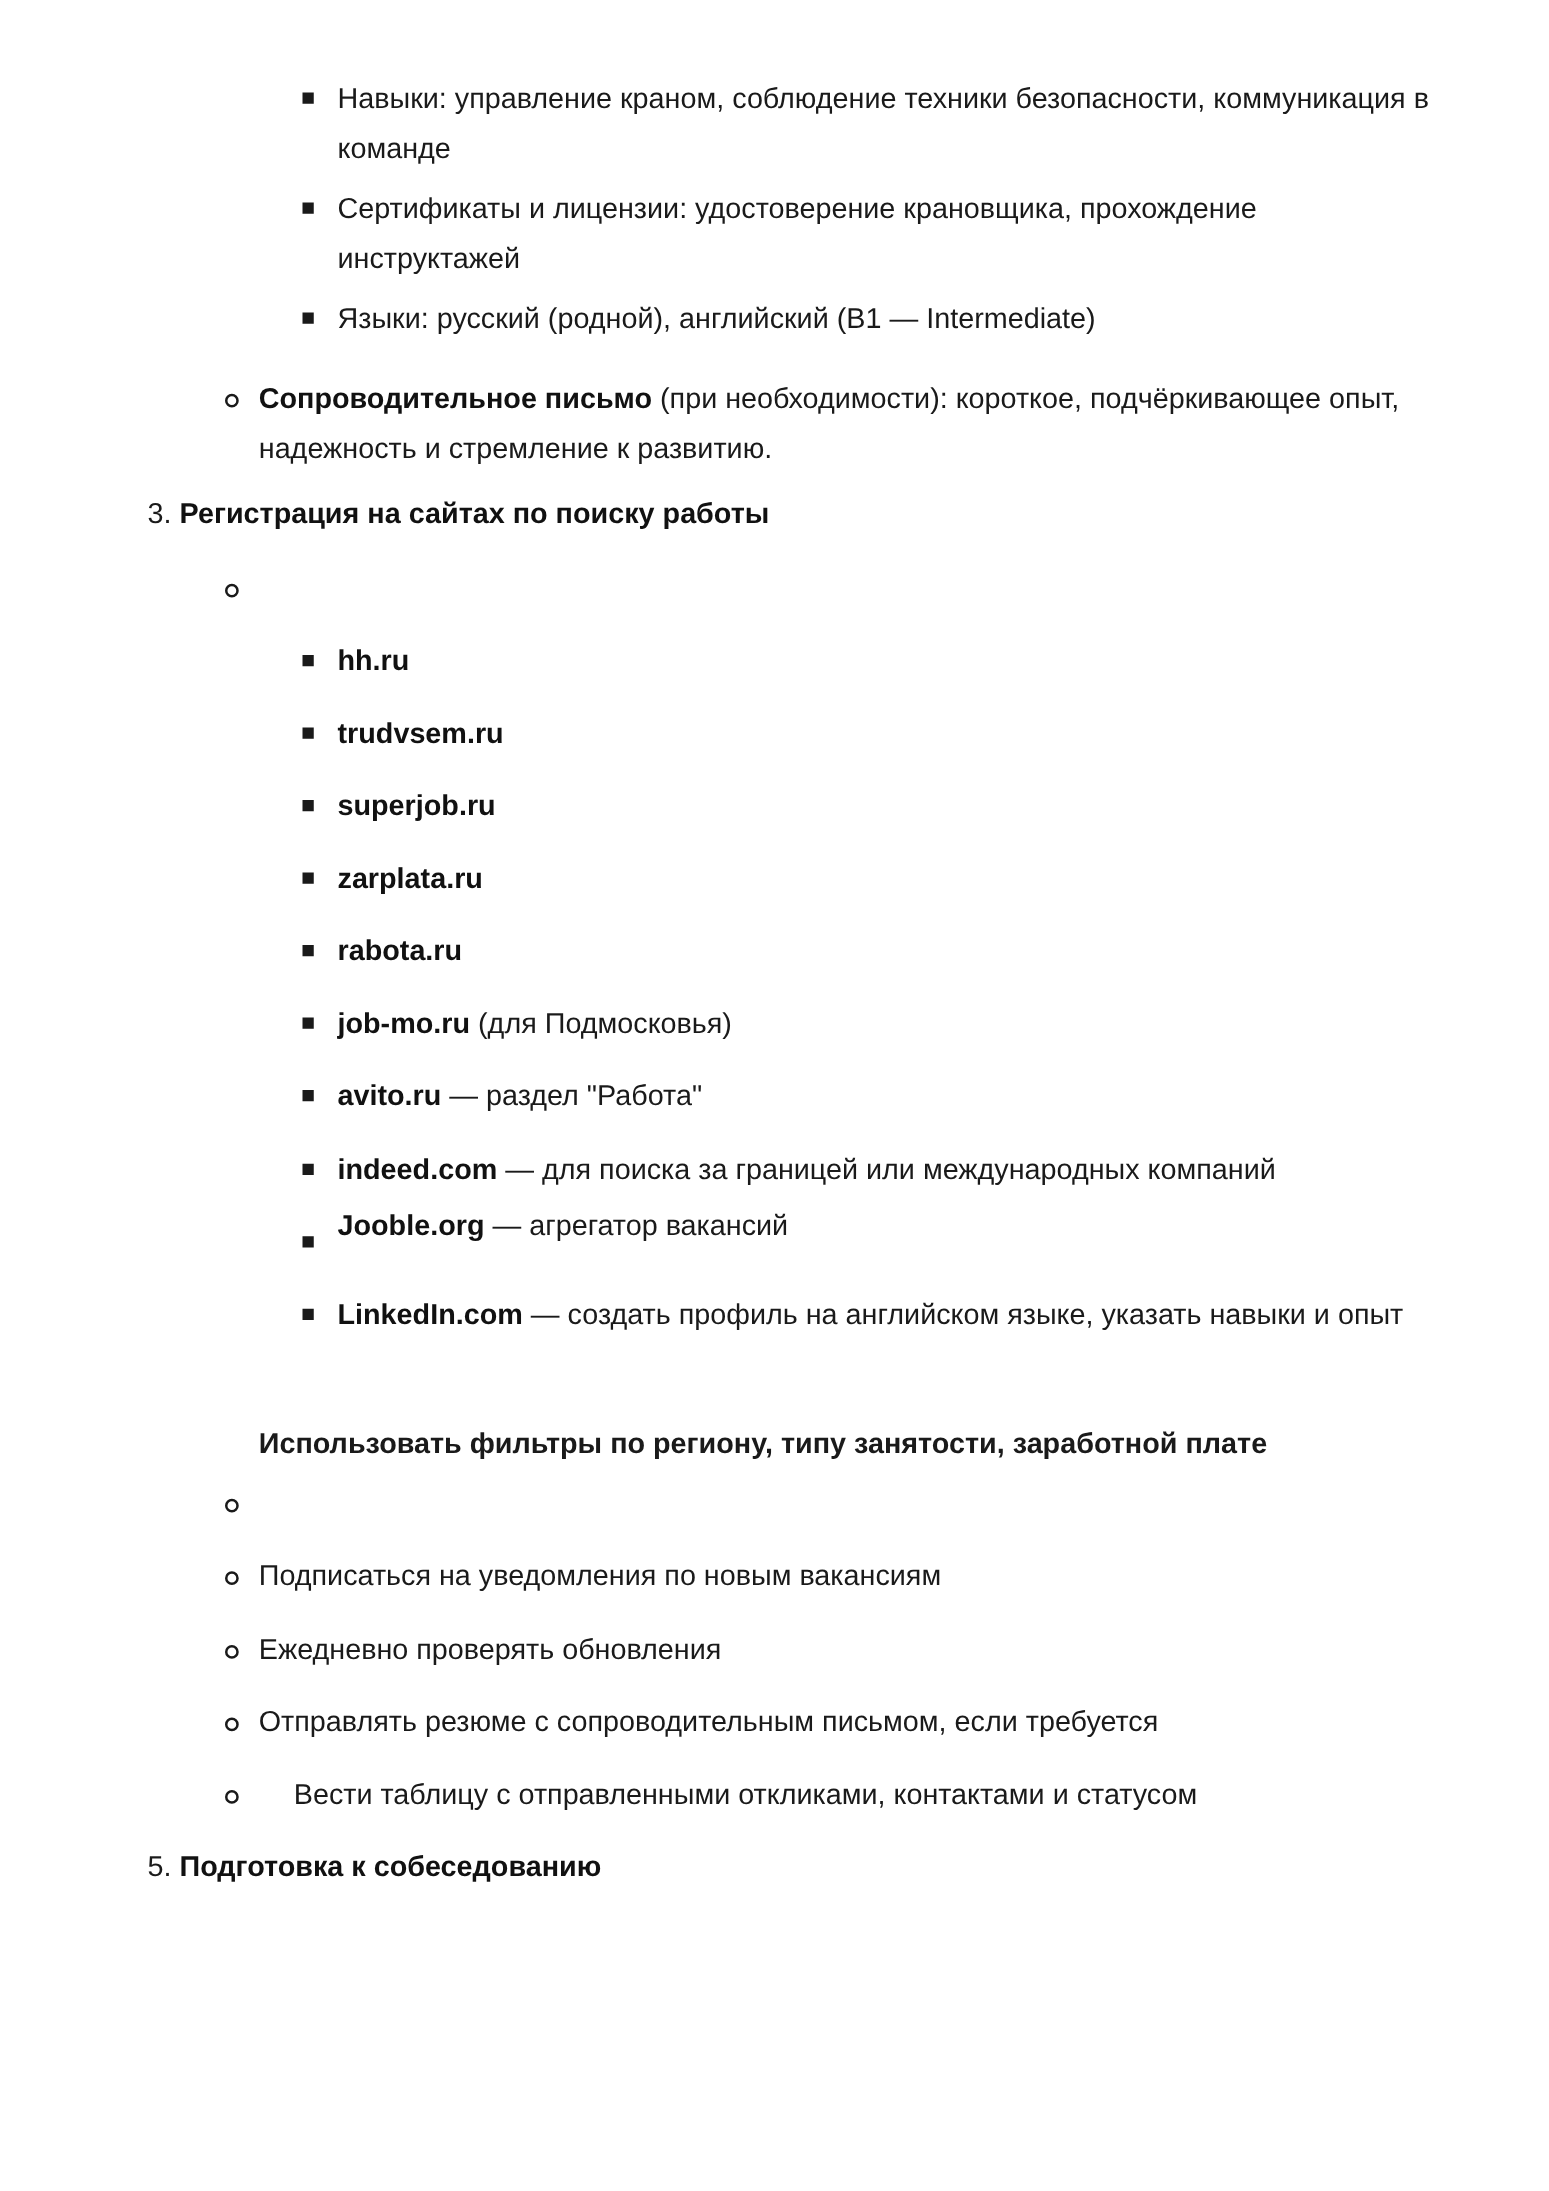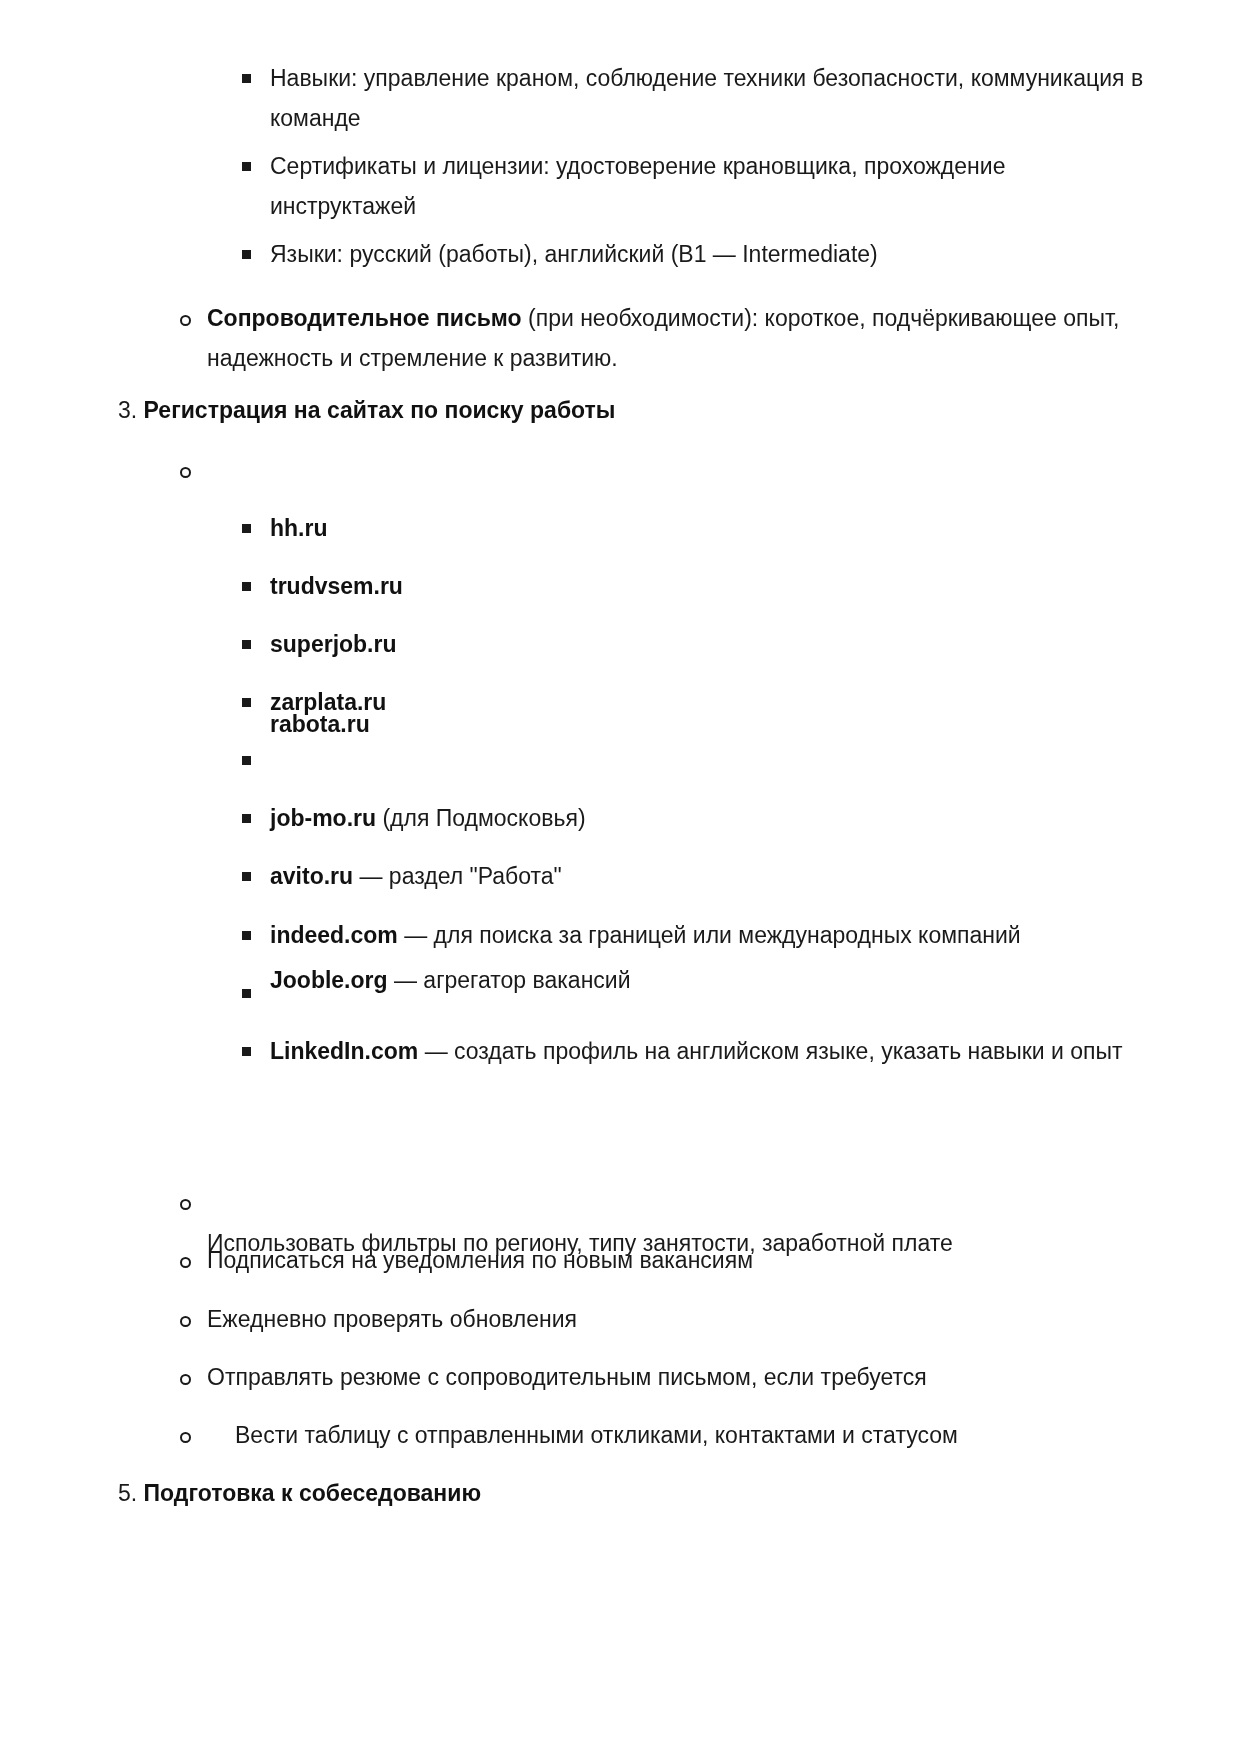--- a/index.html
+++ b/index.html
@@ -27,56 +27,56 @@
 
 <div class="page">
 
   <span class="sq" style="top:74px"></span>
   <div class="item l3" style="top:58px">Навыки: управление краном, соблюдение техники безопасности, коммуникация в команде</div>
 
   <span class="sq" style="top:162px"></span>
   <div class="item l3" style="top:146px">Сертификаты и лицензии: удостоверение крановщика, прохождение инструктажей</div>
 
   <span class="sq" style="top:250px"></span>
-  <div class="item l3" style="top:234px">Языки: русский (работы), английский (B1 — Intermediate)</div>
+  <div class="item l3" style="top:234px">Языки: русский (родной), английский (B1 — Intermediate)</div>
 
   <span class="circ" style="top:315px"></span>
   <div class="item l2" style="top:298px"><b>Сопроводительное письмо</b><span> (при необходимости): короткое, подчёркивающее опыт, надежность и стремление к развитию.</span></div>
 
   <div class="item l1" style="top:390px"><span>3.</span> <b>Регистрация на сайтах по поиску работы</b></div>
 
   <span class="circ" style="top:467px"></span>
 
   <div id="sites">
       <span class="sq" style="top: 524px;"></span>
       <div class="item l3" style="top: 508px;"><b>hh.ru</b><span></span></div>
       <span class="sq" style="top: 582px;"></span>
       <div class="item l3" style="top: 566px;"><b>trudvsem.ru</b><span></span></div>
       <span class="sq" style="top: 640px;"></span>
       <div class="item l3" style="top: 624px;"><b>superjob.ru</b><span></span></div>
       <span class="sq" style="top: 698px;"></span>
       <div class="item l3" style="top: 682px;"><b>zarplata.ru</b><span></span></div>
       <span class="sq" style="top: 756px;"></span>
-      <div class="item l3" style="top: 704px;"><b>rabota.ru</b><span></span></div>
+      <div class="item l3" style="top: 740px;"><b>rabota.ru</b><span></span></div>
       <span class="sq" style="top: 814px;"></span>
       <div class="item l3" style="top: 798px;"><b>job-mo.ru</b><span> (для Подмосковья)</span></div>
       <span class="sq" style="top: 872px;"></span>
       <div class="item l3" style="top: 856px;"><b>avito.ru</b><span> — раздел "Работа"</span></div>
       <span class="sq" style="top: 931px;"></span>
       <div class="item l3" style="top: 915px;"><b>indeed.com</b><span> — для поиска за границей или международных компаний</span></div>
       <span class="sq" style="top: 989px;"></span>
       <div class="item l3" style="top: 960px;"><b>Jooble.org</b><span> — агрегатор вакансий</span></div>
       <span class="sq" style="top: 1047px;"></span>
       <div class="item l3" style="top: 1031px;"><b>LinkedIn.com</b><span> — создать профиль на английском языке, указать навыки и опыт</span></div>
     </div>
 
 
   <div id="s4">
       <span class="circ" style="top: 1199px;"></span>
-      <div class="item l2" style="top: 1223px;">Использовать фильтры по региону, типу занятости, заработной плате</div>
+      <div class="item l2" style="top: 1134px; font-weight: bold;">Использовать фильтры по региону, типу занятости, заработной плате</div>
       <span class="circ" style="top: 1257px;"></span>
       <div class="item l2" style="top: 1240px;">Подписаться на уведомления по новым вакансиям</div>
       <span class="circ" style="top: 1316px;"></span>
       <div class="item l2" style="top: 1299px;">Ежедневно проверять обновления</div>
       <span class="circ" style="top: 1374px;"></span>
       <div class="item l2" style="top: 1357px;">Отправлять резюме с сопроводительным письмом, если требуется</div>
       <span class="circ" style="top: 1432px;"></span>
       <div class="item l2" style="top: 1415px; margin-left: 28px;">Вести таблицу с отправленными откликами, контактами и статусом</div>
     </div>
 

